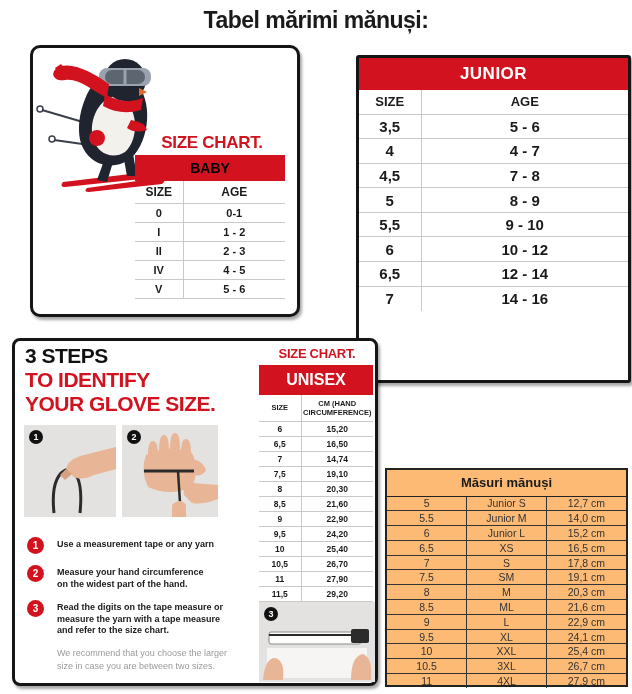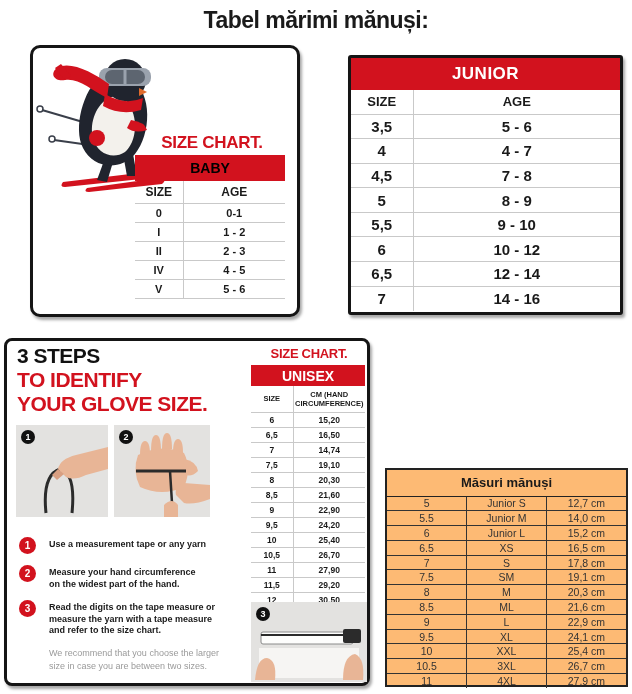--- a/index.html
+++ b/index.html
@@ -29,32 +29,32 @@
   .sizechart-label.baby-pos{ left:100px; top:85px; width:158px; text-align:center; font-size:17px; }
   .baby-table{ position:absolute; left:102px; top:107px; width:150px; border-collapse:collapse; table-layout:fixed; }
   .baby-table th, .baby-table td{ text-align:center; font-weight:bold; }
   .baby-table .red-head th{ background:var(--red); color:#000000; font-size:14px; height:26px; }
   .baby-table .col-head th{ font-size:12px; height:22px; border-bottom:1px solid var(--line); }
   .baby-table td{ font-size:11px; height:19px; border-bottom:1px solid var(--line); }
   .baby-table .col-head th + th, .baby-table td + td{ border-left:1px solid var(--line); }
   .baby-table col.c-size{ width:48px; }
 
   
-  .junior-box{ position:absolute; left:348px; top:55px; width:275px; height:260px; border-radius:3px; }
+  .junior-box{ position:absolute; left:356px; top:55px; width:275px; height:328px; border-radius:3px; }
   .junior-table{ width:100%; border-collapse:collapse; table-layout:fixed; }
   .junior-table th, .junior-table td{ text-align:center; font-weight:bold; }
   .junior-table .red-head th{ background:var(--red); color:#fff; font-size:17px; height:32px; letter-spacing:0.5px; }
   .junior-table .col-head th{ font-size:13px; height:24px; border-bottom:1px solid var(--line); }
   .junior-table td{ font-size:15px; height:24.6px; border-bottom:1px solid var(--line); }
   .junior-table .col-head th + th, .junior-table td + td{ border-left:1px solid var(--line); }
   .junior-table tr:last-child td{ border-bottom:none; }
   .junior-table col.c-size{ width:62px; }
 
   
-  .panel-steps{ position:absolute; left:4px; top:338px; width:366px; height:348px; border-radius:8px; }
+  .panel-steps{ position:absolute; left:12px; top:338px; width:366px; height:348px; border-radius:8px; }
   .steps-heading{ position:absolute; left:10px; top:3px; font-weight:bold; font-size:21px; line-height:24px; letter-spacing:-0.5px; }
   .steps-heading .l1{ color:#111; }
   .steps-heading .l2, .steps-heading .l3{ color:var(--red); }
   .photo{ position:absolute; background:var(--photo); }
   .photo-1{ left:9px;  top:84px; width:92px; height:92px; }
   .photo-2{ left:107px; top:84px; width:96px; height:92px; }
   .photo-3{ left:244px; top:261px; width:116px; height:80px; }
   .photo-badge{
     position:absolute; left:5px; top:5px; width:14px; height:14px; border-radius:50%;
     background:#111; color:#fff; font-size:9px; font-weight:bold;
@@ -66,21 +66,21 @@
   .step-badge{
     position:absolute; left:0; top:0; width:17px; height:17px; border-radius:50%;
     background:var(--red); color:#fff; font-size:10px; font-weight:bold;
     display:flex; align-items:center; justify-content:center;
   }
   .step-text{ font-size:9px; font-weight:bold; line-height:11.5px; white-space:pre-line; padding-top:2px; }
   .steps-note{ margin-left:30px; font-size:9px; line-height:13px; color:#9a9a9a; white-space:pre-line; }
   .sizechart-label.unisex-pos{ left:244px; top:5px; width:116px; text-align:center; font-size:13px; }
   .unisex-table{ position:absolute; left:244px; top:24px; width:114px; border-collapse:collapse; table-layout:fixed; }
   .unisex-table th, .unisex-table td{ text-align:center; font-weight:bold; }
-  .unisex-table .red-head th{ background:var(--red); color:#fff; font-size:14px; height:21px; }
+  .unisex-table .red-head th{ background:var(--red); color:#fff; font-size:16px; height:30px; }
   .unisex-table .col-head th{ font-size:7.5px; height:26px; border-bottom:1px solid var(--line); line-height:9px; }
   .unisex-table td{ font-size:8.5px; height:15px; border-bottom:1px solid var(--line); }
   .unisex-table .col-head th + th, .unisex-table td + td{ border-left:1px solid var(--line); }
   .unisex-table col.c-size{ width:42px; }
 
   
   .masuri-box{ position:absolute; left:385px; top:468px; width:243px; height:219px; border:2px solid #222; background:#fdba74; }
   .masuri-table{ width:100%; height:100%; border-collapse:collapse; table-layout:fixed; }
   .masuri-table th{ font-size:13px; font-weight:bold; height:26px; text-align:center; border-bottom:1px solid #222; }
   .masuri-table td{

